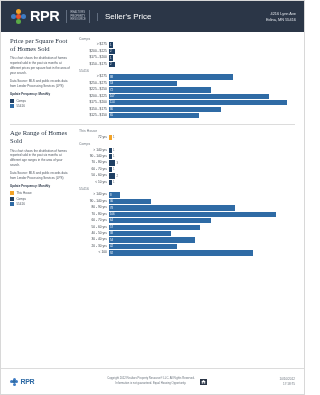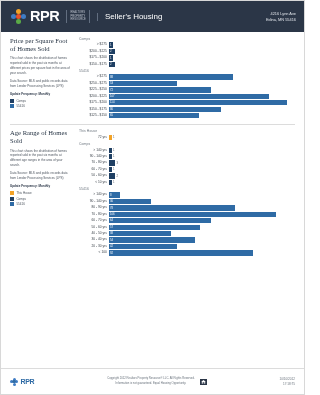--- a/index.html
+++ b/index.html
@@ -134,21 +134,21 @@
       <div class="petal-mark">
         <span class="petal p-top"></span>
         <span class="petal p-right"></span>
         <span class="petal p-bottom"></span>
         <span class="petal p-left"></span>
         <span class="petal p-center"></span>
       </div>
       <div class="rpr-text">RPR</div>
       <div class="rpr-sub">REALTORS<br>PROPERTY<br>RESOURCE</div>
     </div>
-    <div class="hdr-title">Seller's Housing</div>
+    <div class="hdr-title">Seller's Price</div>
     <div class="hdr-addr">
       <div>4216 Lynn Ave</div>
       <div>Edina, MN 55416</div>
     </div>
   </div>
 
   <div class="body-area">
 
     <div class="section">
       <div class="side">

